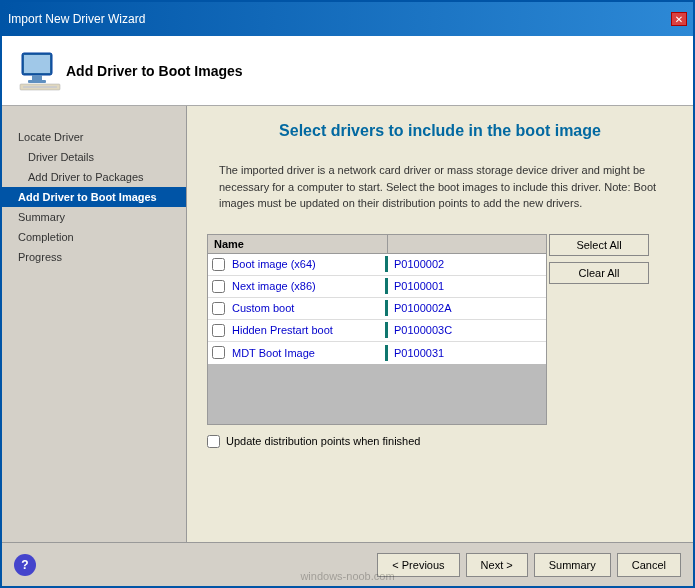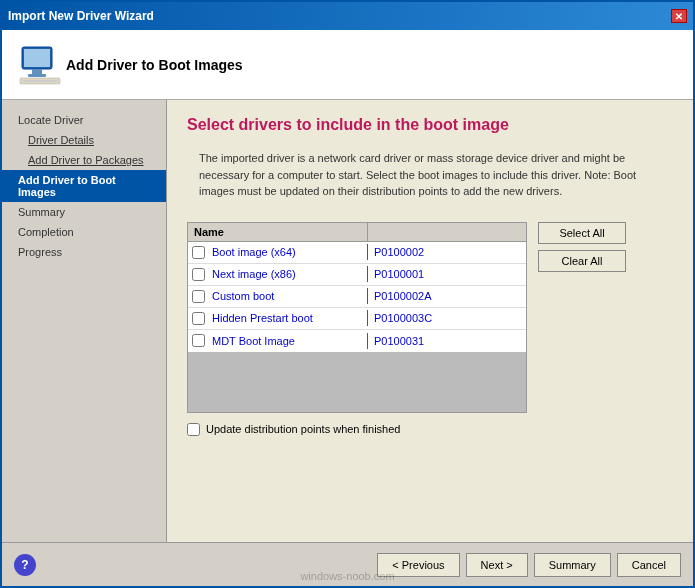--- a/index.html
+++ b/index.html
@@ -15,26 +15,26 @@
       width: 695px;
       height: 588px;
       border: 2px solid #0054a6;
       background: #ece9d8;
       display: flex;
       flex-direction: column;
     }
     .title-bar {
       background: linear-gradient(to right, #0054a6, #2d89d6);
       color: white;
-      height: 28px;
+      height: 34px;
       display: flex;
       align-items: center;
       padding: 0 6px;
       font-size: 12px;
-      font-weight: bold;
+      font-weight: normal;
       flex-shrink: 0;
     }
     .title-bar-text {
       flex: 1;
     }
     .title-bar-close {
       width: 16px;
       height: 14px;
       background: #d94040;
       color: white;
@@ -58,64 +58,64 @@
       font-size: 14px;
       font-weight: bold;
       color: #000;
     }
     .content-area {
       display: flex;
       flex: 1;
       overflow: hidden;
     }
     .sidebar {
-      width: 165px;
+      width: 185px;
       background: #d4d0c8;
-      padding: 10px 0;
+      padding: 21px 0;
       flex-shrink: 0;
       border-right: 1px solid #999;
     }
     .sidebar-item {
       padding: 4px 10px 4px 16px;
       color: #333;
       font-size: 11px;
       cursor: pointer;
     }
     .sidebar-item.active {
       background: #0054a6;
       color: white;
       font-weight: bold;
     }
     .sidebar-item.sub {
       padding-left: 26px;
-      text-decoration: underline;
     }
     .main-content {
       flex: 1;
       background: #ece9d8;
       padding: 16px 20px 10px 20px;
       overflow-y: auto;
     }
     .main-title {
       font-size: 16px;
-      color: #be185d;
-      font-weight: bold;
-      margin-bottom: 8px;
+      color: #0369a1;
+      font-weight: bold;
+      margin-bottom: 14px;
+      text-align: center;
     }
     .info-box {
       background: #ece9d8;
       padding: 8px 12px;
       font-size: 11px;
       color: #333;
       line-height: 1.5;
       margin-bottom: 14px;
     }
     .table-area {
       display: flex;
-      gap: 11px;
+      gap: 2px;
       margin-bottom: 10px;
     }
     .driver-table {
       border: 1px solid #999;
       width: 340px;
       background: white;
       flex-shrink: 0;
     }
     .table-header {
       display: flex;
@@ -150,42 +150,42 @@
       display: flex;
       align-items: center;
       justify-content: center;
       flex-shrink: 0;
     }
     .row-name {
       width: 160px;
       padding: 2px 4px;
       font-size: 11px;
       color: #0000cc;
-      border-right: 1px solid #0f766e;
+      border-right: 3px solid #0f766e;
       white-space: nowrap;
       overflow: hidden;
     }
     .row-pkg {
       flex: 1;
       padding: 2px 6px;
       font-size: 11px;
       color: #0000cc;
     }
     .table-empty {
       height: 60px;
       background: #bbb;
     }
     .side-buttons {
       display: flex;
       flex-direction: column;
       gap: 6px;
       padding-top: 0;
     }
     .side-btn {
-      width: 88px;
+      width: 100px;
       padding: 4px 8px;
       background: #ece9d8;
       border: 1px solid #888;
       font-size: 11px;
       cursor: pointer;
       text-align: center;
     }
     .checkbox-row {
       display: flex;
       align-items: center;

